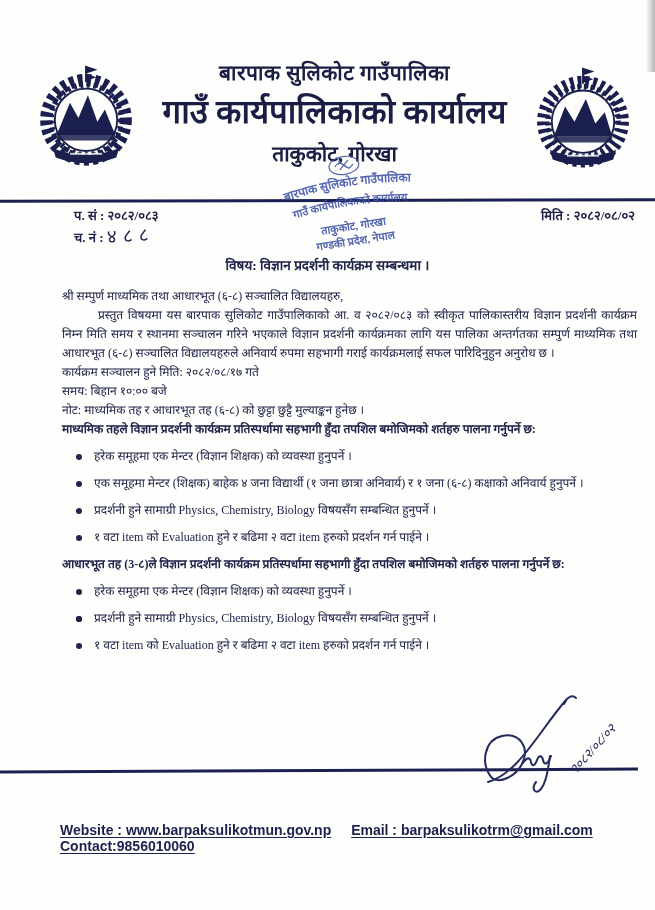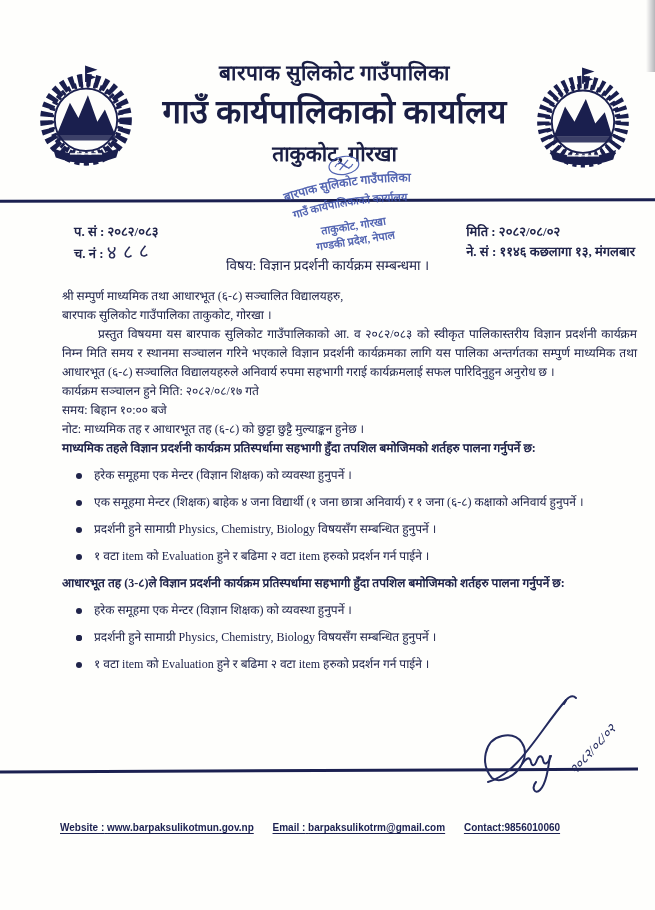--- a/index.html
+++ b/index.html
@@ -28,50 +28,50 @@
   
   .stamp { position:absolute; top:152px; left:255px; width:190px; height:104px;
     transform:rotate(-9deg); opacity:.88; z-index:4; pointer-events:none; }
 
   
   .rule { position:absolute; left:0; background:#1b2050; }
   .top-rule { top:199px; width:655px; height:3px; transform:rotate(-.15deg); }
   .bottom-rule { top:769px; width:638px; height:3px; transform:rotate(-.25deg); }
 
   
-  .meta { position:absolute; top:222px; left:74px; right:20px;
+  .meta { position:absolute; top:206px; left:74px; right:20px;
     display:flex; justify-content:space-between; font-size:13px; font-weight:700; }
   .meta-left div, .meta-right div { line-height:20px; }
   .meta-right { }
   .hand { font-size:19px; font-weight:400; letter-spacing:6px;
     display:inline-block; transform:rotate(-3deg); color:#262a55; }
 
   
   .subject { position:absolute; top:256px; left:0; width:100%; text-align:center;
-    font-size:13.5px; font-weight:400; }
+    font-size:13.5px; font-weight:700; }
 
   
   .letter-body { position:absolute; top:287px; left:62px; width:575px;
     font-size:12px; line-height:19px; text-align:justify; }
   .letter-body p { margin:0; }
   .para-indent { text-indent:36px; }
   .bold { font-weight:700; }
   .details div { line-height:19px; }
   .bullets { list-style:none; margin:4px 0 2px 0; padding:0 0 0 14px; }
   .bullets li { position:relative; padding-left:18px; margin:8px 0; }
   .dot { position:absolute; left:0; top:7px; width:6px; height:6px;
     border-radius:50%; background:#20244a; }
 
   
   .signature { position:absolute; top:678px; left:478px; width:176px; height:122px; z-index:6; }
 
   
   .footer { position:absolute; top:822px; left:60px; right:20px;
     font-family:"Liberation Sans","DejaVu Sans",sans-serif;
-    font-size:10px; font-weight:700; color:#1b2050; }
+    font-size:14px; font-weight:700; color:#1b2050; }
   .f-item { margin-right:16px; text-decoration:underline; text-underline-offset:2px; }
   .stamp text, .stamp textPath { font-family:"Liberation Serif","DejaVu Serif",serif; }
 </style>
 </head>
 <body>
 
 <div class="page">
   <div class="scan-edge"></div>
 
   <header class="letterhead">
@@ -132,29 +132,27 @@
   <section class="meta">
     <div class="meta-left">
       <div>प. सं : २०८२/०८३</div>
       <div>
         <span>च. नं :</span>
         <span class="hand">४८८</span>
       </div>
     </div>
     <div class="meta-right">
       <div>मिति : २०८२/०८/०२</div>
-      <div>ने. सं : ११४६ कछलागा १३, मंगलबार</div>
     </div>
   </section>
 
   <div class="subject">विषय: विज्ञान प्रदर्शनी कार्यक्रम सम्बन्धमा ।</div>
 
   <section class="letter-body">
     <p>श्री सम्पुर्ण माध्यमिक तथा आधारभूत (६-८) सञ्चालित  विद्यालयहरु,</p>
-    <p>बारपाक सुलिकोट गाउँपालिका ताकुकोट, गोरखा ।</p>
     <p class="para-indent">प्रस्तुत विषयमा यस बारपाक सुलिकोट गाउँपालिकाको आ. व २०८२/०८३ को स्वीकृत पालिकास्तरीय विज्ञान प्रदर्शनी कार्यक्रम निम्न मिति  समय र स्थानमा सञ्चालन गरिने भएकाले विज्ञान प्रदर्शनी कार्यक्रमका लागि यस पालिका अन्तर्गतका सम्पुर्ण माध्यमिक तथा आधारभूत (६-८) सञ्चालित विद्यालयहरुले अनिवार्य रुपमा सहभागी गराई कार्यक्रमलाई सफल पारिदिनुहुन अनुरोध छ ।</p>
 
     <div class="details">
       <div>कार्यक्रम सञ्चालन हुने मिति: २०८२/०८/१७ गते</div>
       <div>समय: बिहान १०:०० बजे</div>
       <div>नोट:  माध्यमिक तह र आधारभूत तह (६-८) को छुट्टा छुट्टै मुल्याङ्कन हुनेछ ।</div>
     </div>
 
     <p class="bold">माध्यमिक तहले विज्ञान प्रदर्शनी कार्यक्रम प्रतिस्पर्धामा सहभागी हुँदा तपशिल बमोजिमको शर्तहरु पालना गर्नुपर्ने छ:</p>
     <ul class="bullets">

